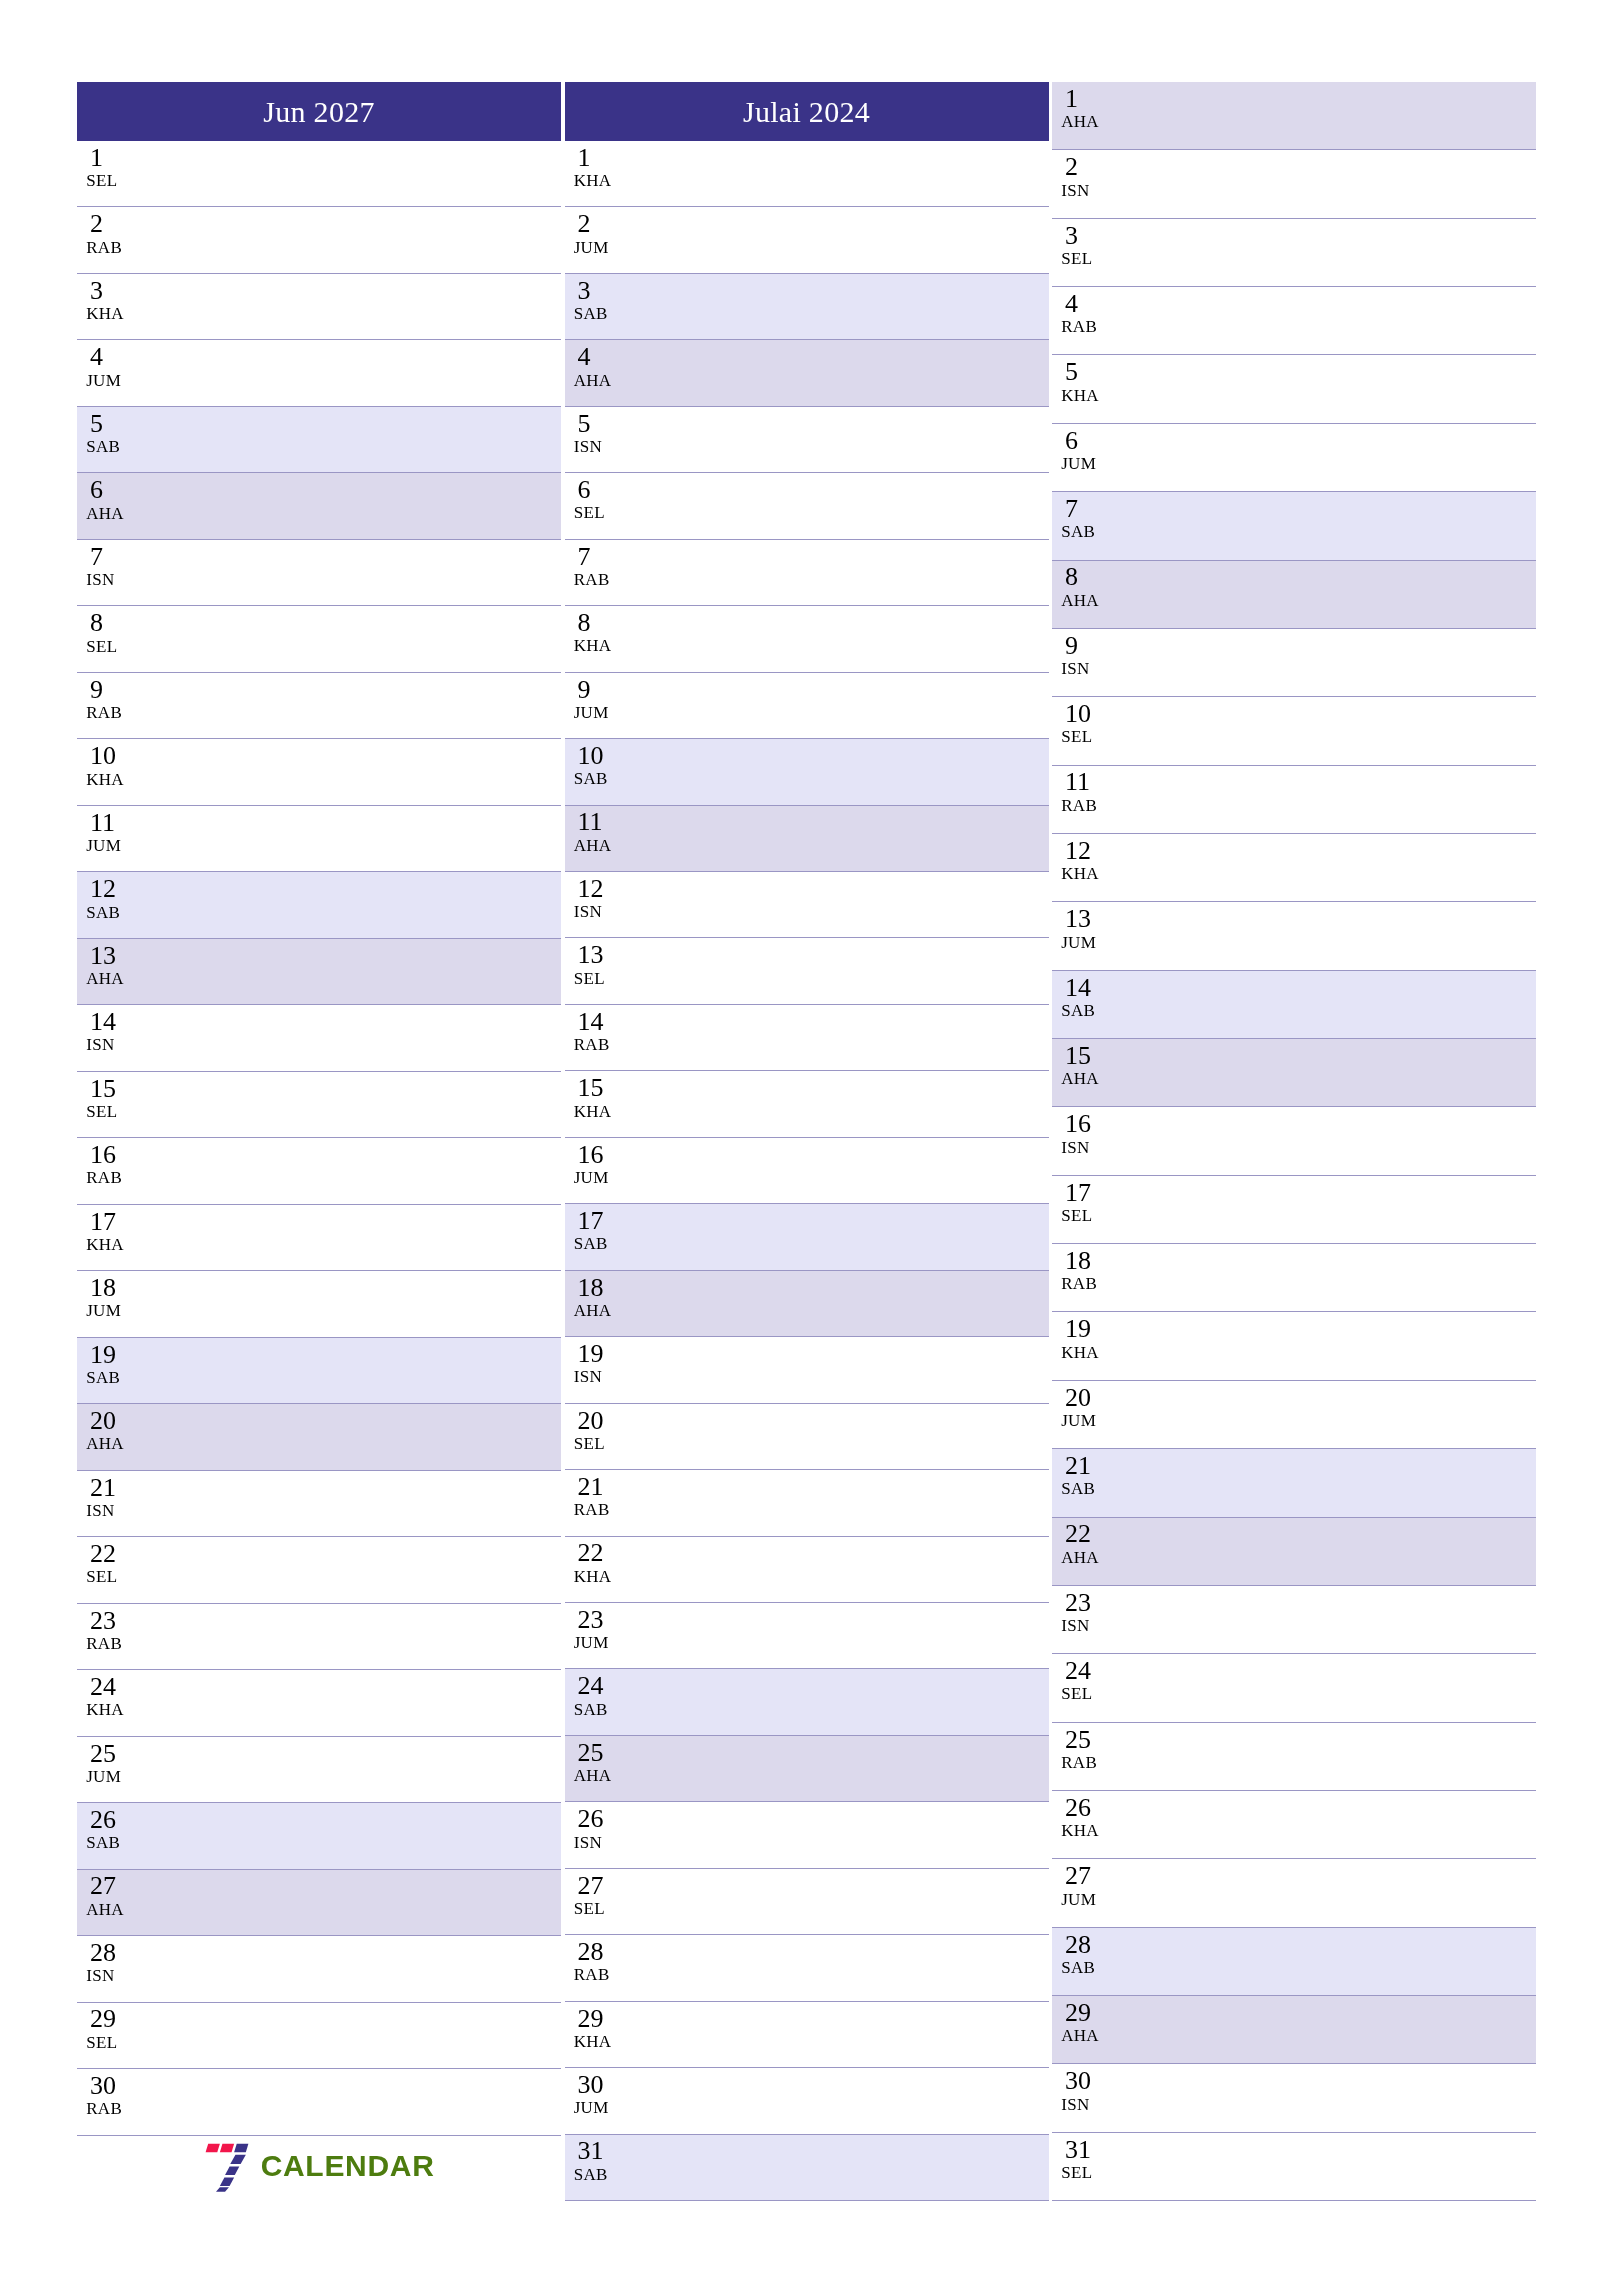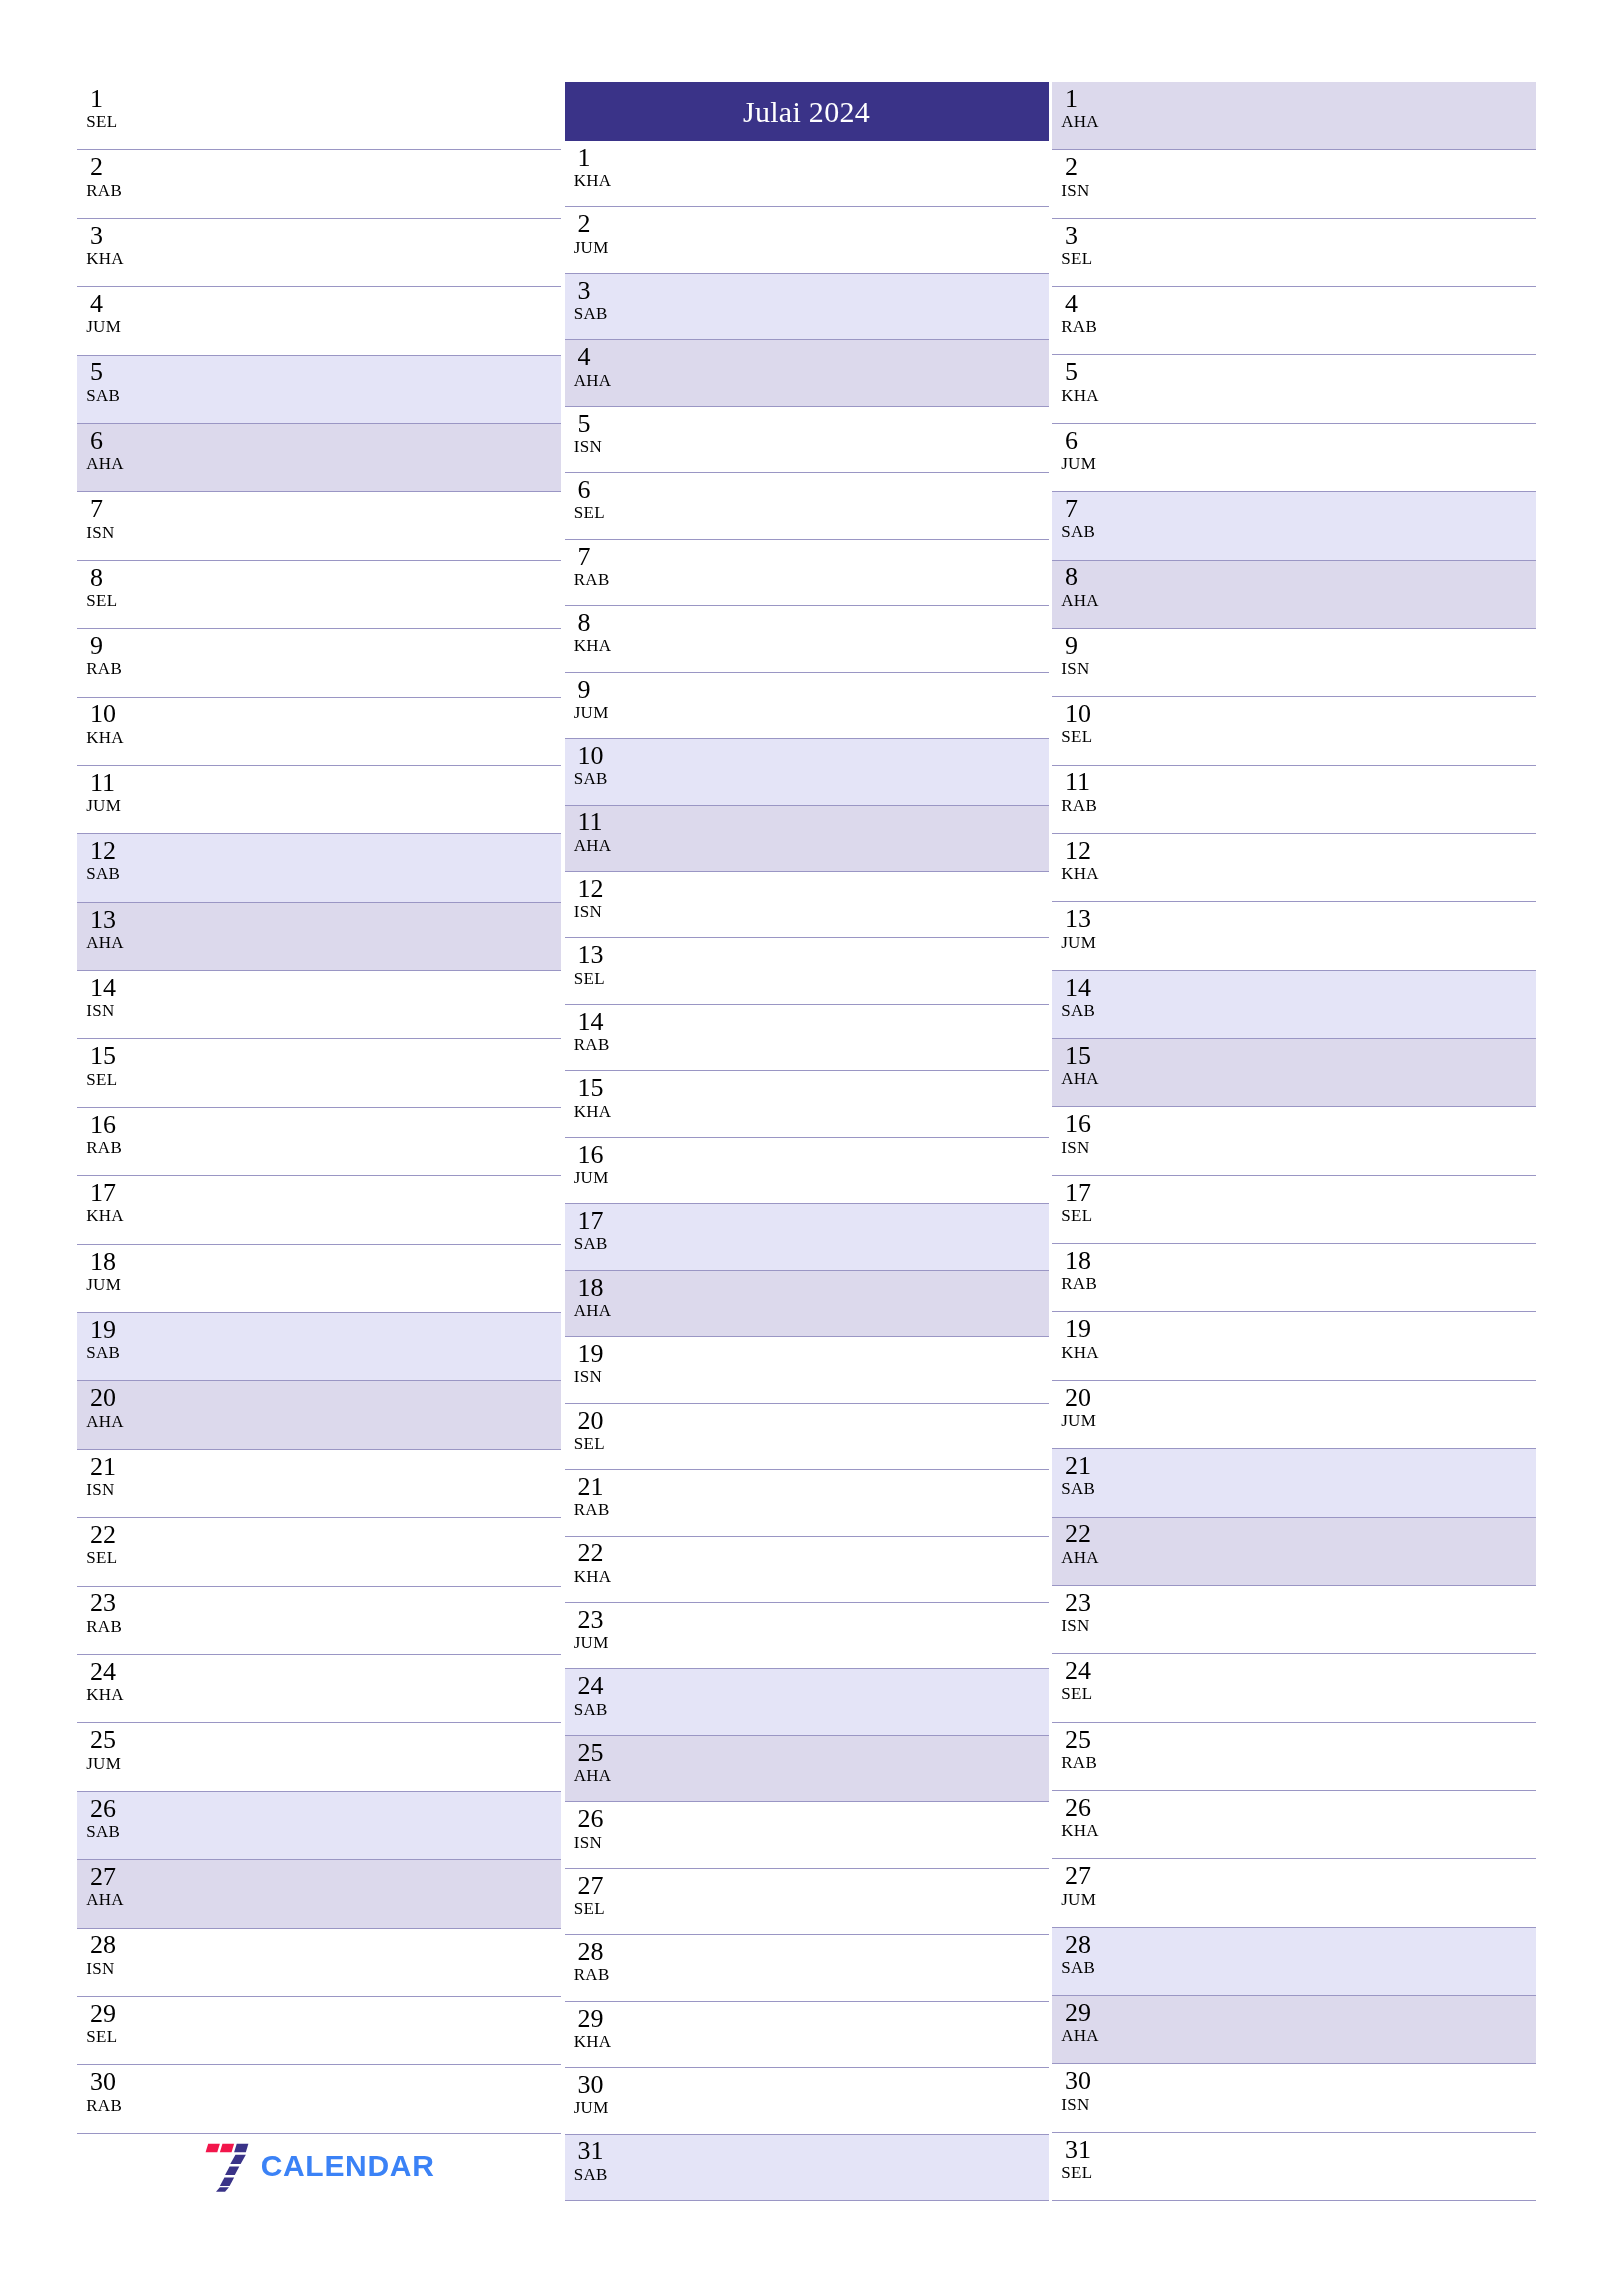--- a/index.html
+++ b/index.html
@@ -101,29 +101,30 @@
     width: 48px;
     height: 51px;
     position: relative;
     display: block;
   }
   .logo-text {
     font-family: "Liberation Sans", "DejaVu Sans", sans-serif;
     font-weight: bold;
     font-size: 30px;
     letter-spacing: 0.7px;
-    color: #3b82f6;
+    color: #4d7c0f;
     line-height: 1;
   }
 </style>
 </head>
 <body>
 
 <div id="planner">
     <div class="month-col">
+      <div class="month-header">Jun 2027</div>
       <div class="day-list">
         <div class="day-row">
           <div class="day-num">1</div>
           <div class="day-abbr">SEL</div>
         </div>
         <div class="day-row">
           <div class="day-num">2</div>
           <div class="day-abbr">RAB</div>
         </div>
         <div class="day-row">

